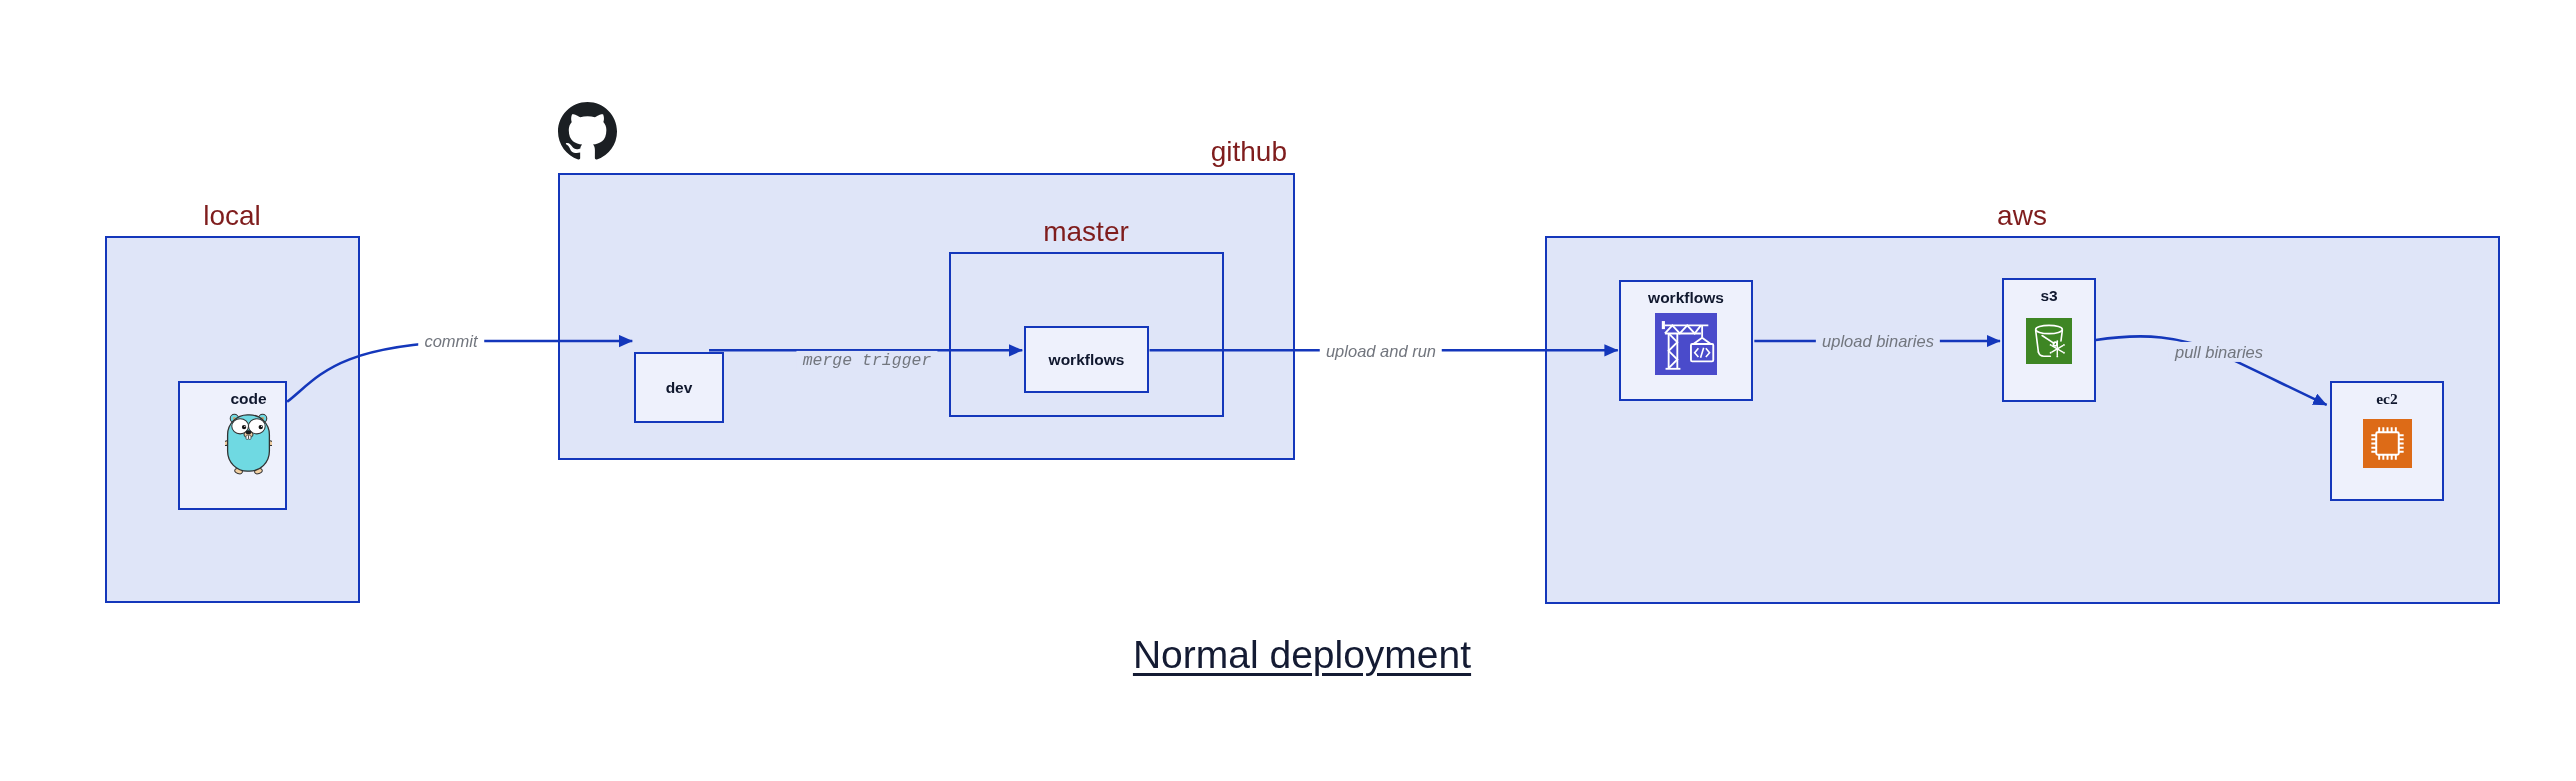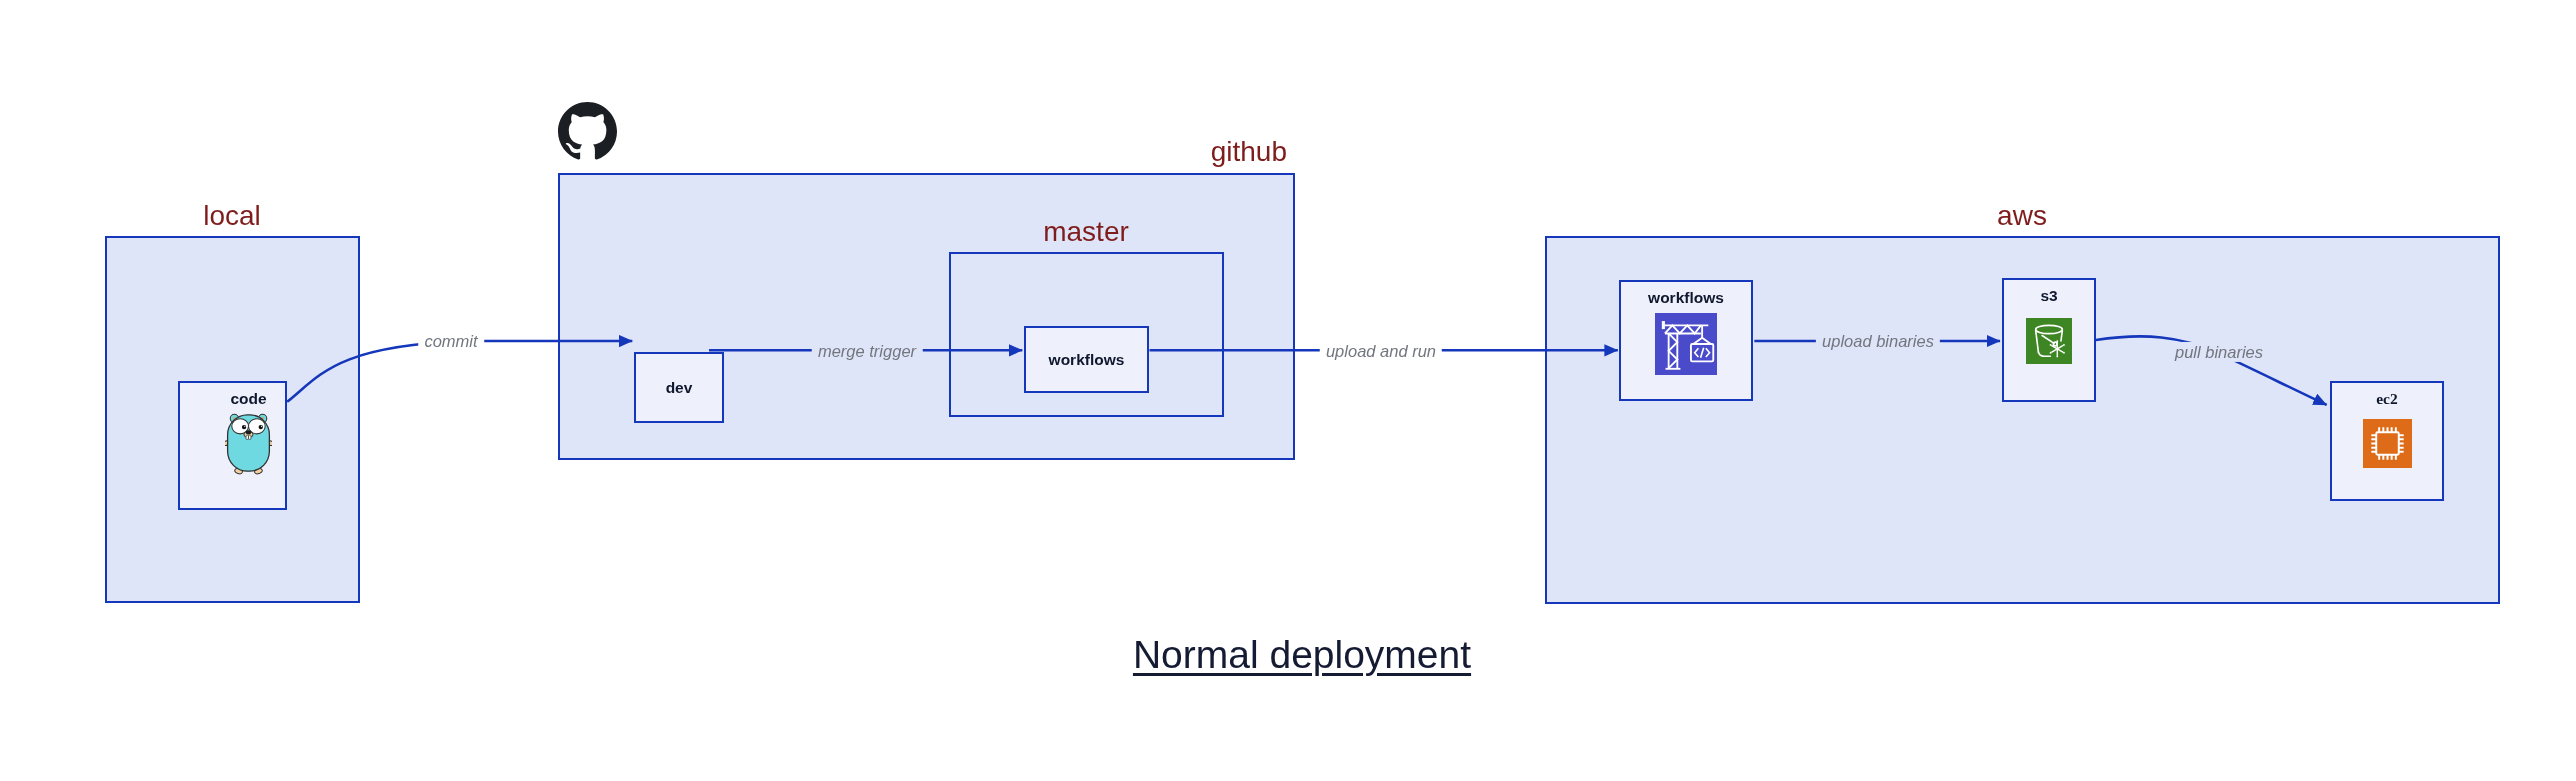--- a/index.html
+++ b/index.html
@@ -113,21 +113,21 @@
     font-style: italic;
     color: #72767e;
     white-space: nowrap;
     line-height: 1.1;
     padding: 1px 6.2px;
     z-index: 6;
   }
   .edge-label.bg-white { background: #ffffff; }
   .edge-label.bg-group { background: #dfe5f8; }
   #edge-label-commit          { left: 451px;  top: 341px; }
-  #edge-label-merge-trigger   { left: 867px; top: 351px; }
+  #edge-label-merge-trigger   { left: 867px; top: 361px; font-family: Liberation Mono, monospace; }
   #edge-label-upload-and-run  { left: 1381px; top: 351px; }
   #edge-label-upload-binaries { left: 1878px; top: 341px; }
   #edge-label-pull-binaries   { left: 2219px; top: 352px; }
 
   
   #diagram-title {
     position: absolute;
     left: 0;
     right: 0;
     top: 633px;

